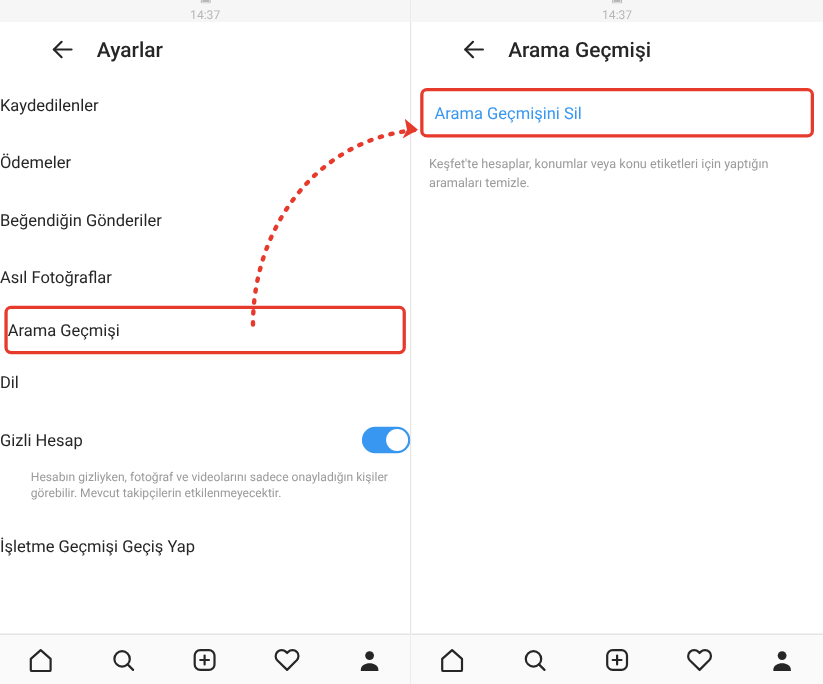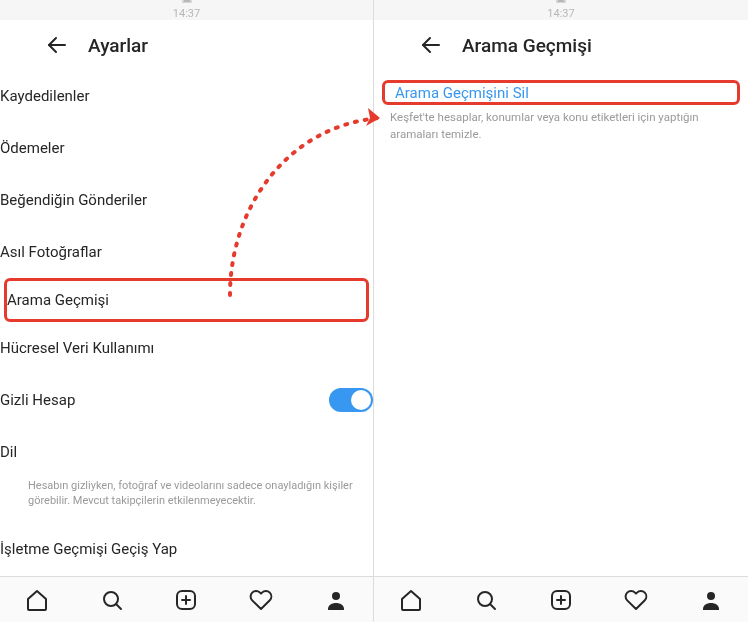--- a/index.html
+++ b/index.html
@@ -111,22 +111,22 @@
   .nav .nav-btn {
     width: 40px; height: 40px;
     display:flex; align-items:center; justify-content:center;
     color:#262626;
   }
 
   
   .clear-row {
     border: 3px solid #e63a2d;
     border-radius: 6px;
-    margin: 10px 8px 0 8px;
-    padding: 0 10px;
+    margin: 10px 8px 12px 8px;
+    padding: 10px 10px;
   }
   .clear-row .clear-link {
     color: #3897f0;
     font-size: 15px;
   }
   .clear-desc {
     font-size: 11.5px;
     color: #9a9a9a;
     padding: 4px 16px 0 16px;
     line-height: 1.5;
@@ -199,31 +199,28 @@
       <div class="setting-row">
           <span>Beğendiğin Gönderiler</span>
         </div>
       <div class="setting-row">
           <span>Asıl Fotoğraflar</span>
         </div>
       <div class="setting-row highlighted">
           <span>Arama Geçmişi</span>
         </div>
       <div class="setting-row">
-          <span>Hücresel Veri Kullanımı</span>
+          <span>Dil</span>
         </div>
       <div class="setting-row">
         <span>Gizli Hesap</span>
         <div class="toggle">
             <div class="knob"></div>
           </div>
       </div>
-      <div class="setting-row">
-          <span>Dil</span>
-        </div>
       <div class="setting-footnote">Hesabın gizliyken, fotoğraf ve videolarını sadece onayladığın kişiler görebilir. Mevcut takipçilerin etkilenmeyecektir.</div>
       <div class="setting-row">
           <span>İşletme Geçmişi Geçiş Yap</span>
         </div>
     </div>
 
     <div class="nav">
       <div class="nav-btn">
         <svg width="24" height="24" viewBox="0 0 24 24" fill="none" stroke="currentColor" stroke-width="2" stroke-linejoin="round">
             <path d="M3 11l9-8 9 8v10a1 1 0 01-1 1H4a1 1 0 01-1-1V11z"></path>

